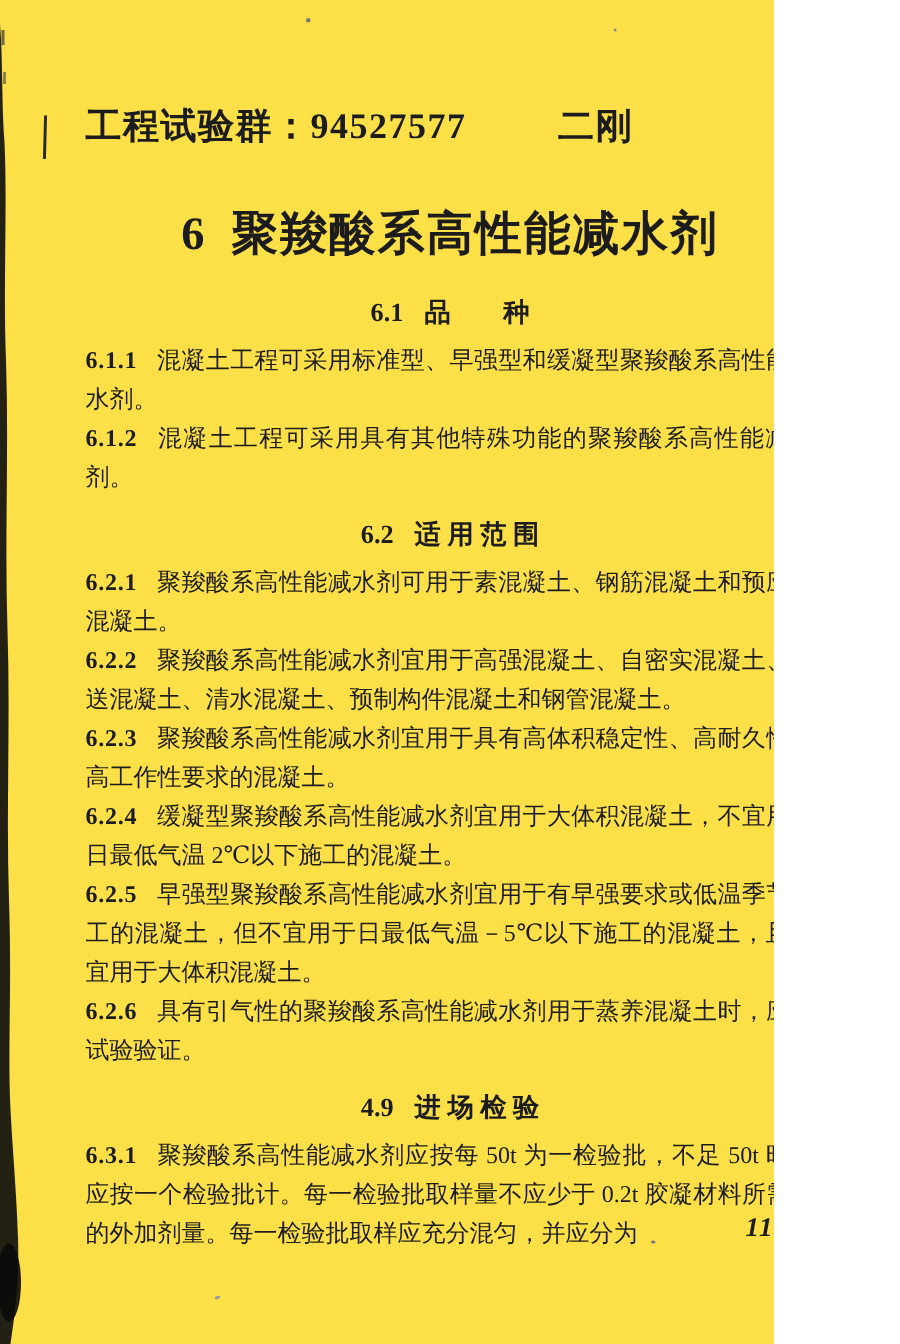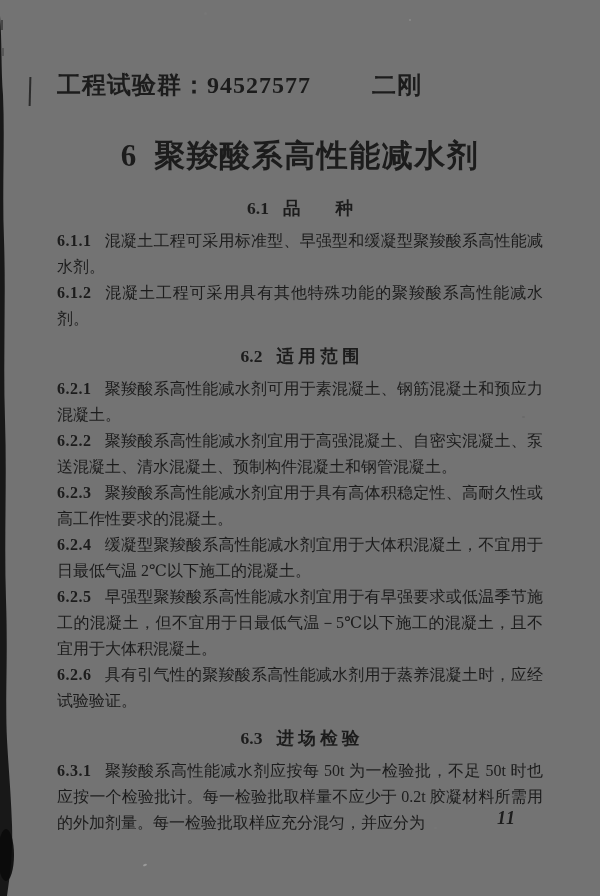--- a/index.html
+++ b/index.html
@@ -1,19 +1,19 @@
 <!DOCTYPE html>
 <html><head>
 <meta charset="utf-8">
 <style>
   html,body{margin:0;padding:0;}
   body{width:600px;height:896px;background:#ffffff;}
   .page{
-    position:relative;width:600px;height:896px;overflow:hidden;
-    background:#737373;color:#1c1c1c;
+    position:relative;width:516px;height:896px;overflow:hidden;
+    background:#fde047;color:#1c1c1c;
     font-family:"Liberation Serif","DejaVu Serif",serif;
   }
   .inner{position:absolute;left:57px;top:0;width:486px;}
   .watermark{position:relative;margin-top:70px;height:30px;font-weight:bold;
     font-size:24px;line-height:30px;letter-spacing:1px;white-space:nowrap;}
   .watermark .wm-name{position:absolute;left:315px;top:0;}
   h1.chapter{margin:40px 0 0 0;font-size:31px;font-weight:bold;text-align:center;
     line-height:32px;letter-spacing:1.5px;}
   h1.chapter .ch-num{margin-right:18px;letter-spacing:0;}
   h2.sec{font-size:17.5px;font-weight:bold;text-align:center;margin:12px 0 8px 0;line-height:24px;}
@@ -72,21 +72,21 @@
         <h2 class="sec"><span class="sec-num">6.1</span><span>品　　种</span></h2>
         <p class="clause"><b class="cl-num">6.1.1</b><span>混凝土工程可采用标准型、早强型和缓凝型聚羧酸系高性能减水剂。</span></p>
         <p class="clause"><b class="cl-num">6.1.2</b><span>混凝土工程可采用具有其他特殊功能的聚羧酸系高性能减水剂。</span></p>
         <h2 class="sec"><span class="sec-num">6.2</span><span>适 用 范 围</span></h2>
         <p class="clause"><b class="cl-num">6.2.1</b><span>聚羧酸系高性能减水剂可用于素混凝土、钢筋混凝土和预应力混凝土。</span></p>
         <p class="clause"><b class="cl-num">6.2.2</b><span>聚羧酸系高性能减水剂宜用于高强混凝土、自密实混凝土、泵送混凝土、清水混凝土、预制构件混凝土和钢管混凝土。</span></p>
         <p class="clause"><b class="cl-num">6.2.3</b><span>聚羧酸系高性能减水剂宜用于具有高体积稳定性、高耐久性或高工作性要求的混凝土。</span></p>
         <p class="clause"><b class="cl-num">6.2.4</b><span>缓凝型聚羧酸系高性能减水剂宜用于大体积混凝土，不宜用于日最低气温 2℃以下施工的混凝土。</span></p>
         <p class="clause"><b class="cl-num">6.2.5</b><span>早强型聚羧酸系高性能减水剂宜用于有早强要求或低温季节施工的混凝土，但不宜用于日最低气温－5℃以下施工的混凝土，且不宜用于大体积混凝土。</span></p>
         <p class="clause"><b class="cl-num">6.2.6</b><span>具有引气性的聚羧酸系高性能减水剂用于蒸养混凝土时，应经试验验证。</span></p>
-        <h2 class="sec"><span class="sec-num">6.3</span><span>进 场 检 验</span></h2>
+        <h2 class="sec"><span class="sec-num">4.9</span><span>进 场 检 验</span></h2>
         <p class="clause"><b class="cl-num">6.3.1</b><span>聚羧酸系高性能减水剂应按每 50t 为一检验批，不足 50t 时也应按一个检验批计。每一检验批取样量不应少于 0.2t 胶凝材料所需用的外加剂量。每一检验批取样应充分混匀，并应分为</span></p>
       </div>
 
   </div>
 
   <div class="pageno">11</div>
 
 </div>
 
 </body></html>

